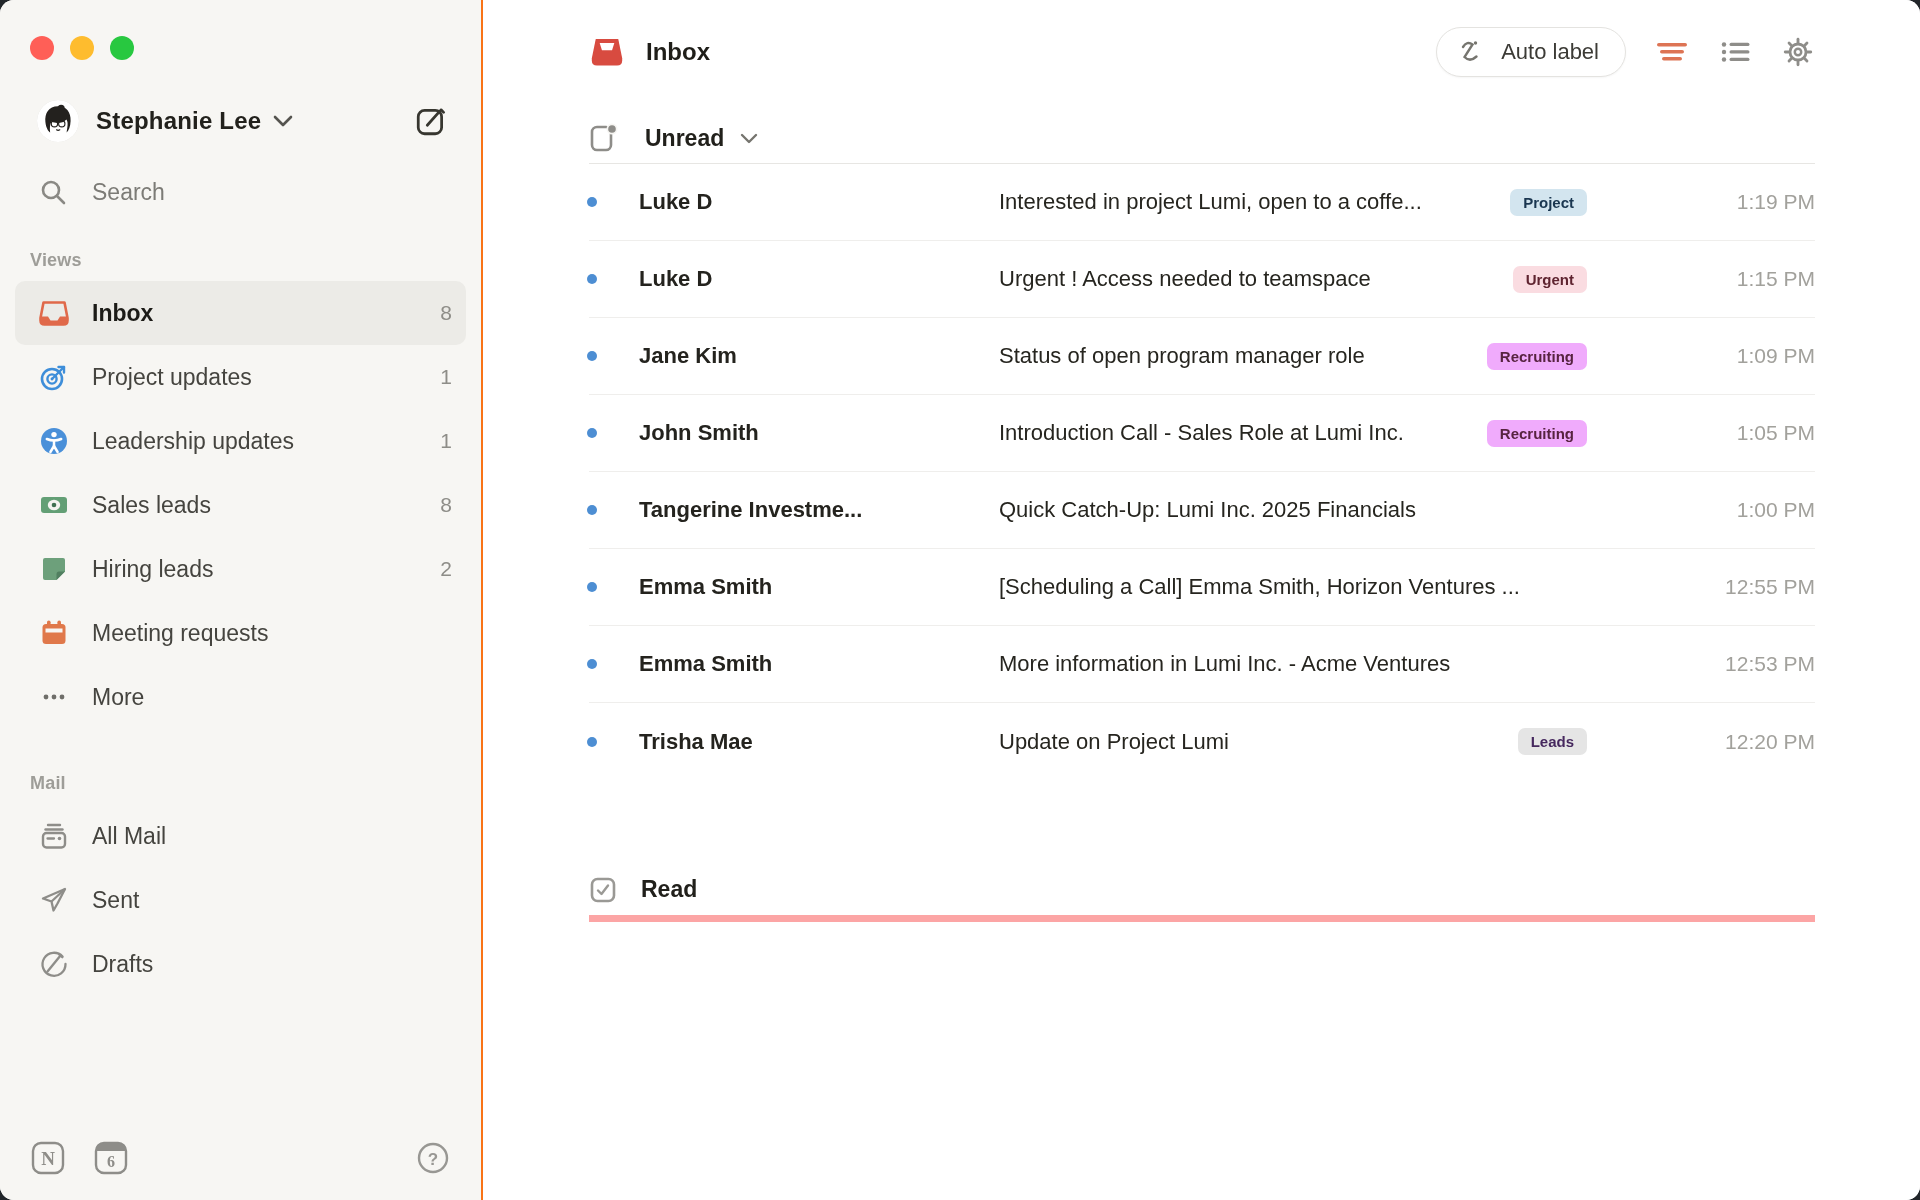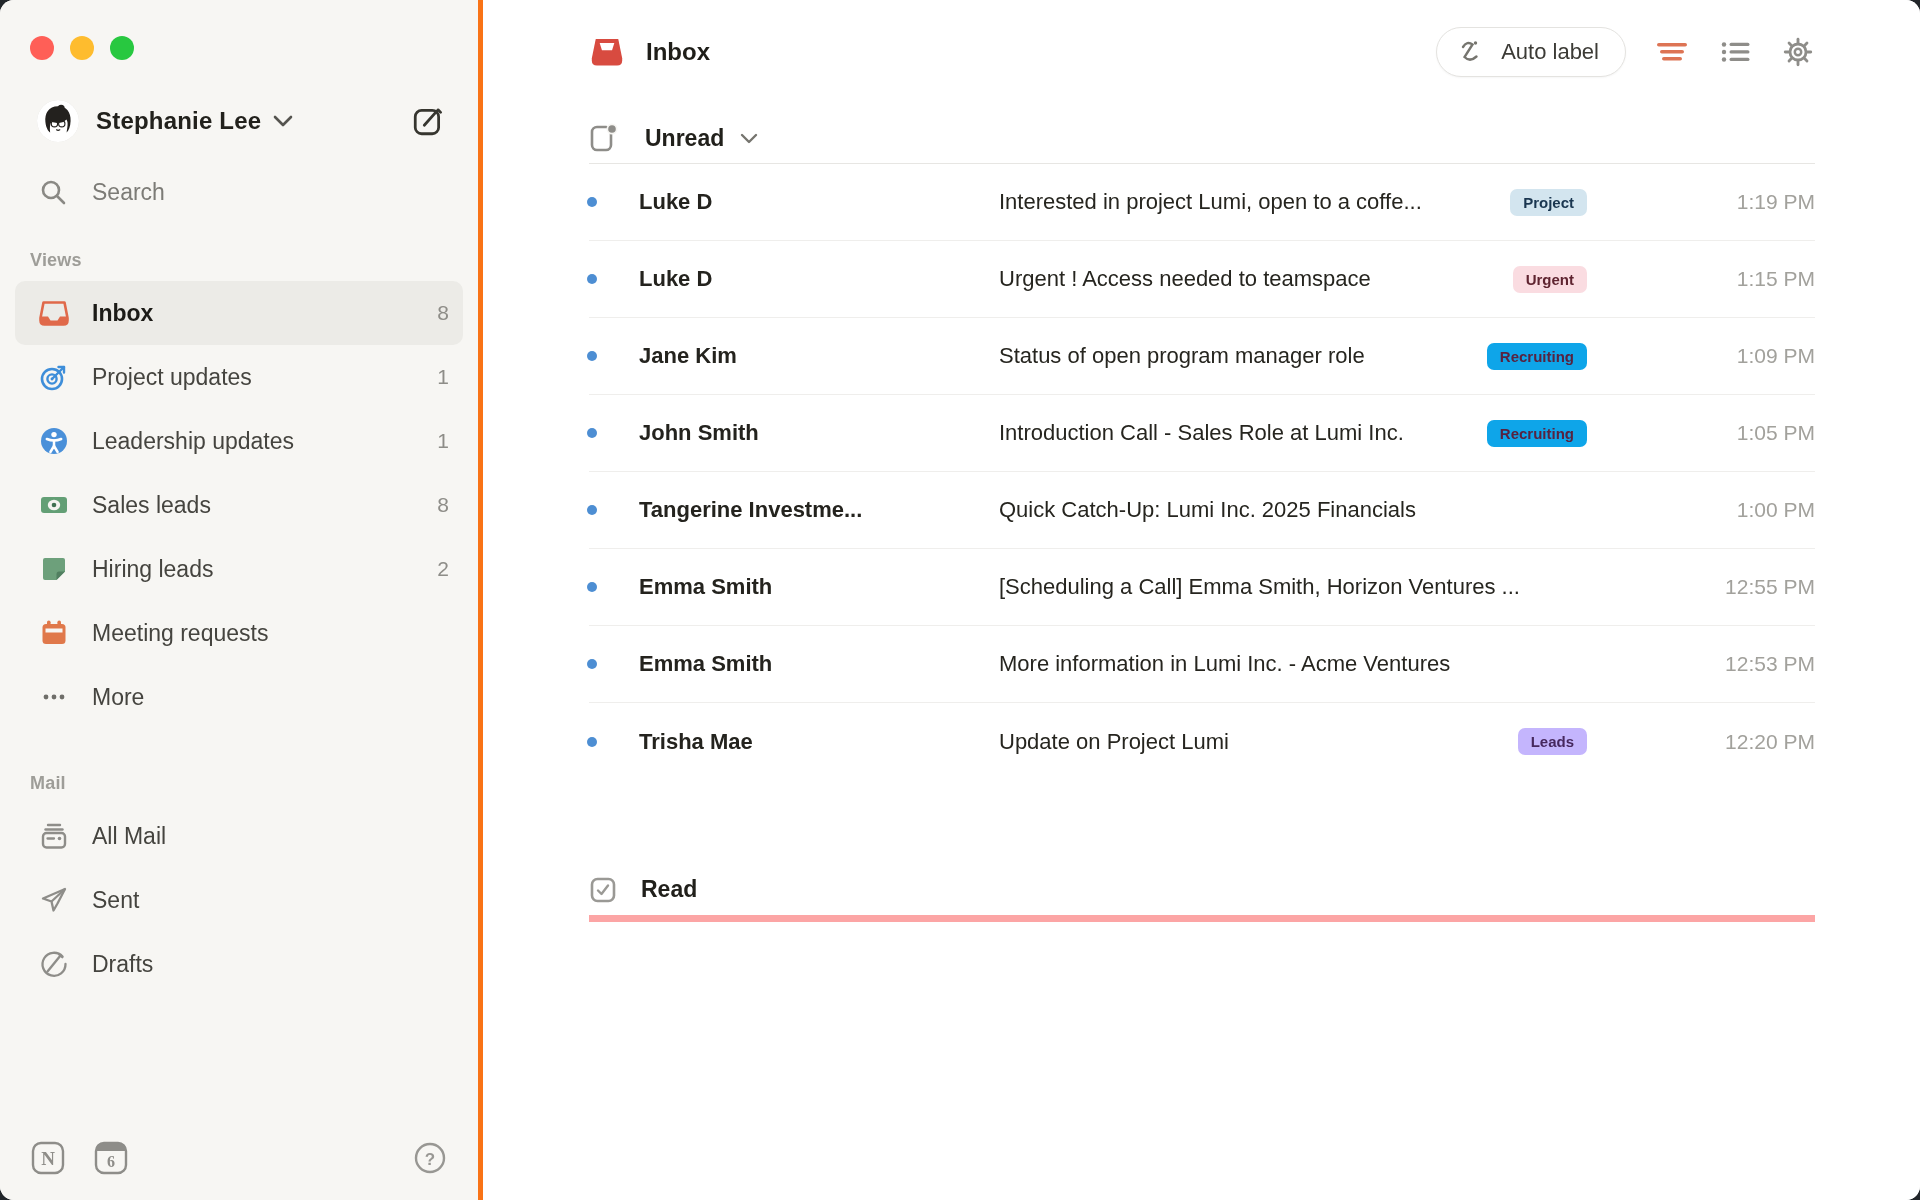--- a/index.html
+++ b/index.html
@@ -1,21 +1,21 @@
 <!DOCTYPE html>
 <html><head>
 <meta charset="utf-8">
 <style>
   * { margin:0; padding:0; box-sizing:border-box; }
   html,body { width:1920px; height:1200px; }
   body { background:#22262a; font-family:"Liberation Sans","DejaVu Sans",sans-serif; }
   .window { width:1920px; height:1200px; border-radius:14px; overflow:hidden; display:flex; background:#ffffff; }
 
   
-  .sidebar { width:483px; flex:0 0 483px; background:#f7f6f3; border-right:5px solid #f97316; position:relative; display:flex; flex-direction:column; }
+  .sidebar { width:483px; flex:0 0 483px; background:#f7f6f3; border-right:2px solid #f97316; position:relative; display:flex; flex-direction:column; }
   .traffic { display:flex; gap:16px; padding:36px 0 0 30px; }
   .traffic span { width:24px; height:24px; border-radius:50%; display:block; }
   .t-red{background:#ff5f57;} .t-yellow{background:#febc2e;} .t-green{background:#28c840;}
 
   .profile-row { display:flex; align-items:center; margin:40px 24px 0 37px; }
   .avatar { width:42px; height:42px; border-radius:50%; overflow:hidden; flex:0 0 42px; background:#fff; box-shadow:0 0 0 1px #e4e3df inset; }
   .profile-name { font-size:24px; font-weight:700; color:#22211c; margin-left:17px; letter-spacing:.2px; }
   .chev { margin-left:12px; }
   .profile-spacer { flex:1; }
   .compose-btn { width:34px; height:34px; margin-right:9px; cursor:pointer; }
@@ -52,22 +52,22 @@
 
   .rows { }
   .row { display:flex; align-items:center; height:77px; border-bottom:1px solid #efeeec; cursor:pointer;gap:24px; }
   .row:last-child { border-bottom:none; }
   .dot { width:10px; height:10px; border-radius:50%; background:#4d8ed3; margin-left:-2px; margin-right:18px; flex:0 0 10px; }
   .sender { width:336px; flex:0 0 336px; font-size:22px; font-weight:700; color:#24231e; white-space:nowrap; overflow:hidden; }
   .subject { flex:1; font-size:22px; color:#26251f; white-space:nowrap; overflow:hidden; text-overflow:ellipsis; padding-right:4px; }
   .badge { font-size:15px; font-weight:700; padding:5px 13px; border-radius:7px; margin-right:54px; white-space:nowrap; }
   .badge-blue   { background:#d3e5ef; color:#1a3650; }
   .badge-red    { background:#fadce1; color:#5f2430; }
-  .badge-pink   { background:#0ea5e9; color:#572340; }
-  .badge-purple { background:#c4b5fd; color:#46285e; }
+  .badge-pink   { background:#f0abfc; color:#572340; }
+  .badge-purple { background:#e5e5e5; color:#46285e; }
   .time { width:150px; flex:0 0 150px; text-align:right; font-size:21px; color:#a2a19c; }
 
   .read-header { display:flex; align-items:center; height:58px; margin-top:84px; border-bottom:7px solid #fca5a5; }
   .read-header .g-label { font-size:23px; font-weight:700; color:#21201b; margin-left:24px; }
 
   svg { display:block; }
 </style>
 </head>
 <body>
 

